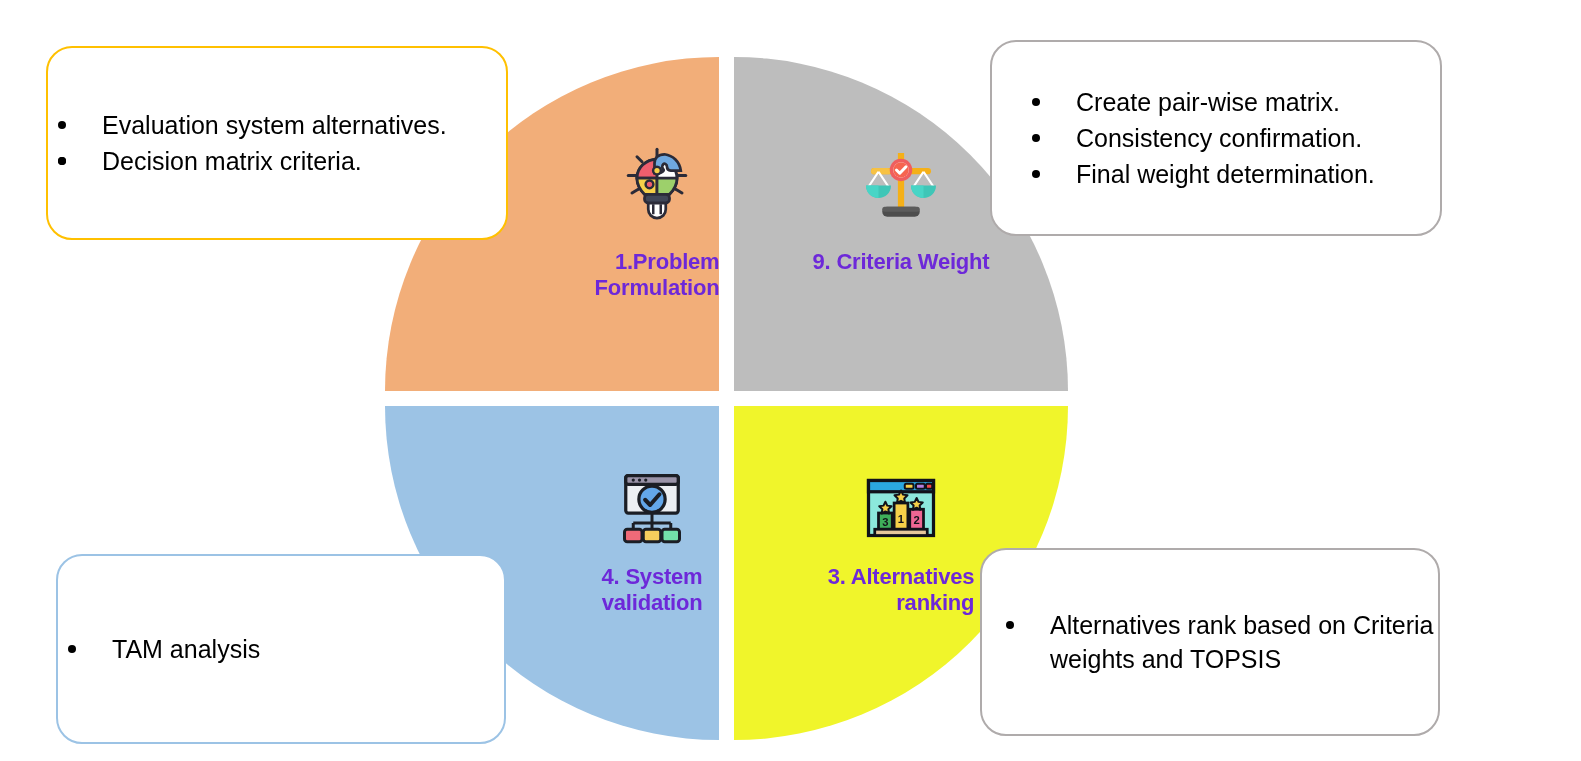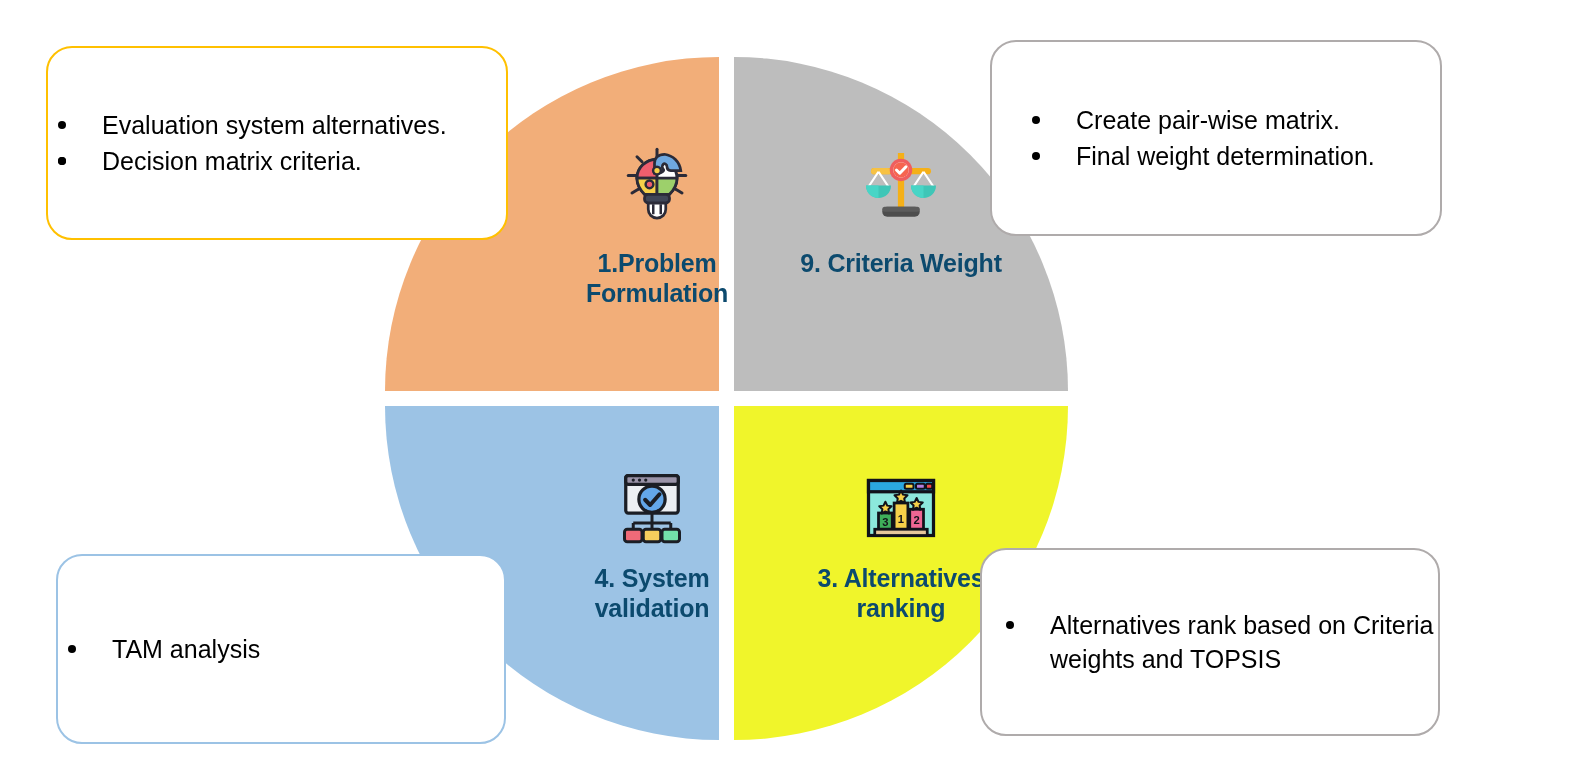--- a/index.html
+++ b/index.html
@@ -74,24 +74,24 @@
   .quad-4 .quad-inner { padding: 62px 0 0 100px; }
 
   .quad-icon {
     width: 80px;
     height: 80px;
     flex: 0 0 auto;
     display: block;
   }
   .quad-label {
     margin-top: 26px;
-    font-size: 25px;
+    font-size: 22px;
     font-weight: bold;
-    color: #0c4a6e;
-    text-align: center;
+    color: #6d28d9;
+    text-align: right;
     line-height: 1.18;
     letter-spacing: -0.2px;
     white-space: pre-line;
     max-width: 230px;
   }
   .quad-3 .quad-label { margin-top: 16px; }
   .quad-4 .quad-label { margin-top: 16px; }
 
   
   .callout {
@@ -281,20 +281,21 @@
     <ul class="bullets">
       <li><span class="dot"></span><span>Evaluation system alternatives.</span></li>
       <li><span class="dot"></span></li>
       <li><span class="dot"></span><span>Decision matrix criteria.</span></li>
     </ul>
   </div>
 
   <div class="callout callout-tr accent-gray">
     <ul class="bullets">
       <li><span class="dot"></span><span>Create pair-wise matrix.</span></li>
+      <li><span class="dot"></span><span>Consistency confirmation.</span></li>
       <li><span class="dot"></span><span>Final weight determination.</span></li>
     </ul>
   </div>
 
   <div class="callout callout-bl accent-blue">
     <ul class="bullets">
       <li><span class="dot"></span><span>TAM analysis</span></li>
     </ul>
   </div>
 

